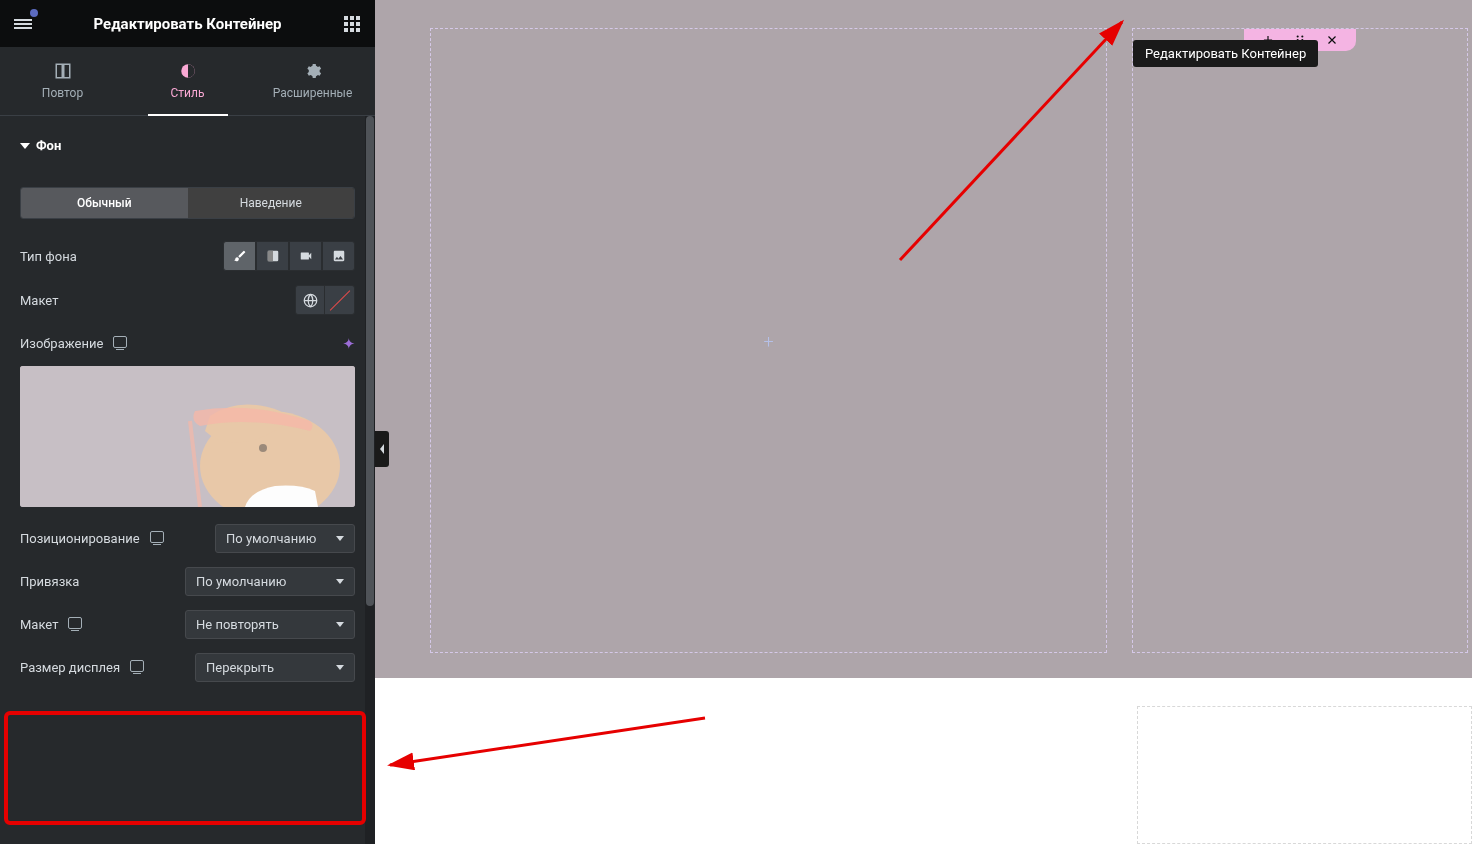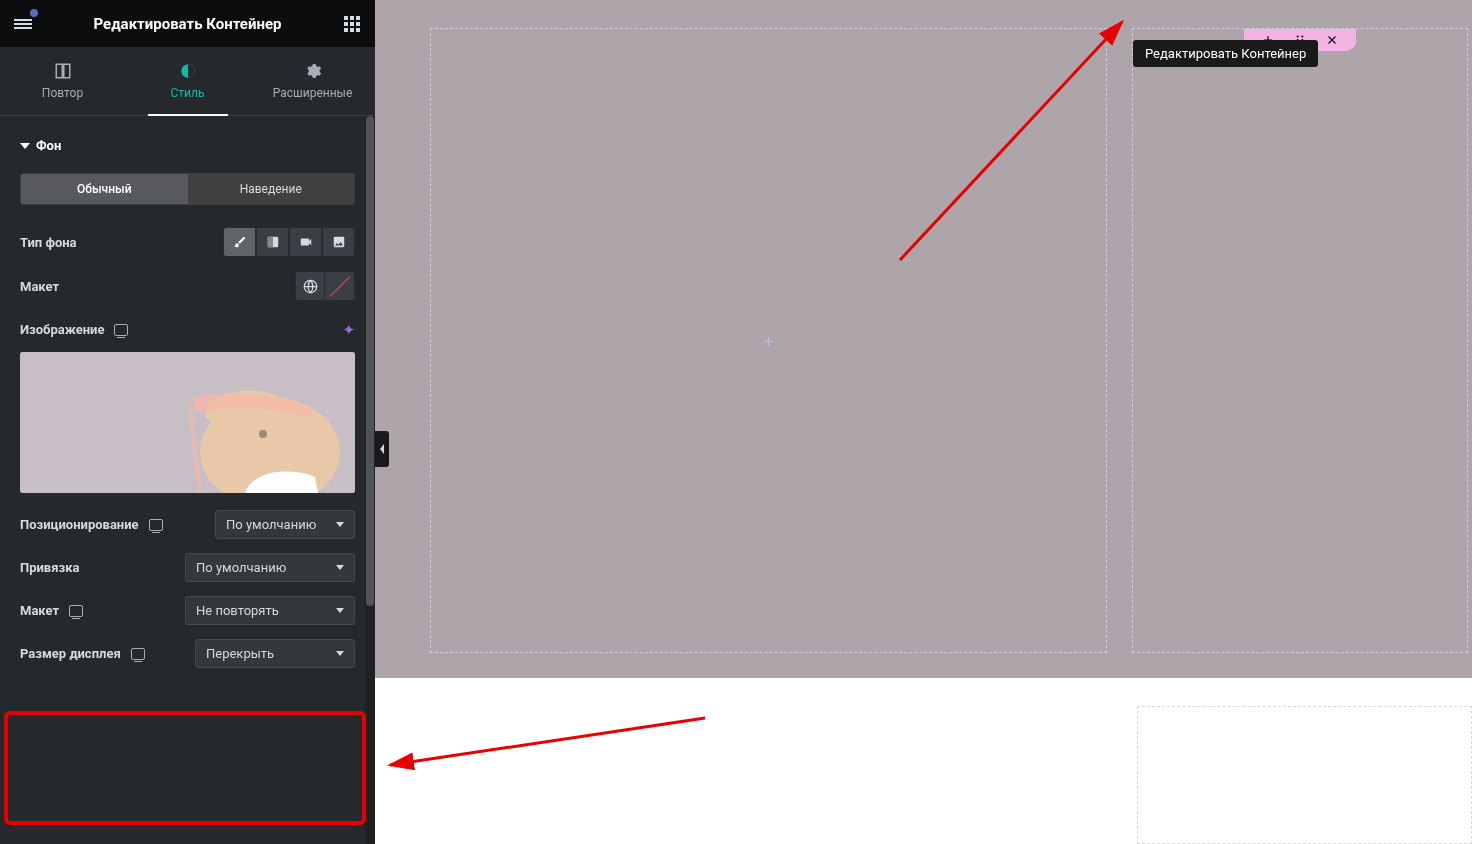--- a/index.html
+++ b/index.html
@@ -11,35 +11,35 @@
 .menu-btn { width: 26px; height: 26px; display: flex; align-items: center; justify-content: center; cursor: pointer; position: relative; }
 .menu-lines span { display: block; width: 18px; height: 2px; background: #d5dadf; margin: 2px 0; }
 .blue-dot { width: 8px; height: 8px; border-radius: 50%; background: #5c6bc0; position: absolute; top: -2px; right: -2px; }
 .header-title { flex: 1; text-align: center; font-size: 15px; font-weight: 700; color: #fff; }
 .apps-btn { width: 26px; height: 26px; display: flex; align-items: center; justify-content: center; cursor: pointer; }
 .apps-grid { display: grid; grid-template-columns: repeat(3,4px); grid-template-rows: repeat(3,4px); gap: 2px; }
 .apps-grid span { background: #d5dadf; width:4px; height:4px; }
 
 .tabs { display: flex; height: 69px; border-bottom: 1px solid #3a3f45; }
 .tab { flex: 1; display: flex; flex-direction: column; align-items: center; justify-content: center; gap: 6px; cursor: pointer; color: #a4afb7; font-size: 12px; position: relative; }
-.tab.active { color: #14b8a6; }
+.tab.active { color: #f9a8d4; }
 .tab.active::after { content: ""; position: absolute; bottom: -1px; left: 50%; transform: translateX(-50%); width: 80px; height: 2px; background: #fff; }
 .tab-icon { width: 18px; height: 18px; }
 
 .panel-body { flex: 1; overflow-y: auto; padding: 10px 0; position: relative; }
 
 .section-header { display: flex; align-items: center; padding: 12px 20px 16px; font-size: 13px; font-weight: 700; color: #fff; cursor: pointer; gap: 6px; }
 .caret-down { width:0;height:0;border-left:5px solid transparent;border-right:5px solid transparent;border-top:6px solid #fff; }
 
-.subtabs { display:flex; margin: 4px 20px 15px; border:1px solid #3a3f45; border-radius:3px; overflow:hidden; }
+.subtabs { display:flex; margin: 18px 20px 15px; border:1px solid #3a3f45; border-radius:3px; overflow:hidden; }
 .subtab { flex:1; text-align:center; padding:8px 0; font-size:12px; cursor:pointer; background:#404040; color:#d5dadf; }
 .subtab.active { background:#57595d; color:#fff; font-weight:500; }
 
 .control-row { display:flex; align-items:center; padding: 7px 20px; font-size:13px; min-height:38px; }
-.control-label { flex:1; display:flex; align-items:center; gap:10px; color:#d5dadf;font-weight:bold; }
+.control-label { flex:1; display:flex; gap:10px; color:#d5dadf; }
 .control-value { display:flex; align-items:center; }
 
 .icon-toggle-group { display:flex; }
 .icon-toggle { width:33px; height:30px; background:#3a3f45; border:1px solid #2a2d30; display:flex; align-items:center; justify-content:center; cursor:pointer; }
 .icon-toggle.active { background:#5f6469; }
 .icon-toggle:first-child{border-radius:3px 0 0 3px;}
 .icon-toggle:last-child{border-radius:0 3px 3px 0;}
 
 .color-picker { display:flex; }
 .globe-btn { width:30px;height:30px;background:#3a3f45;border:1px solid #2a2d30;border-radius:3px 0 0 3px;display:flex;align-items:center;justify-content:center;cursor:pointer;}

